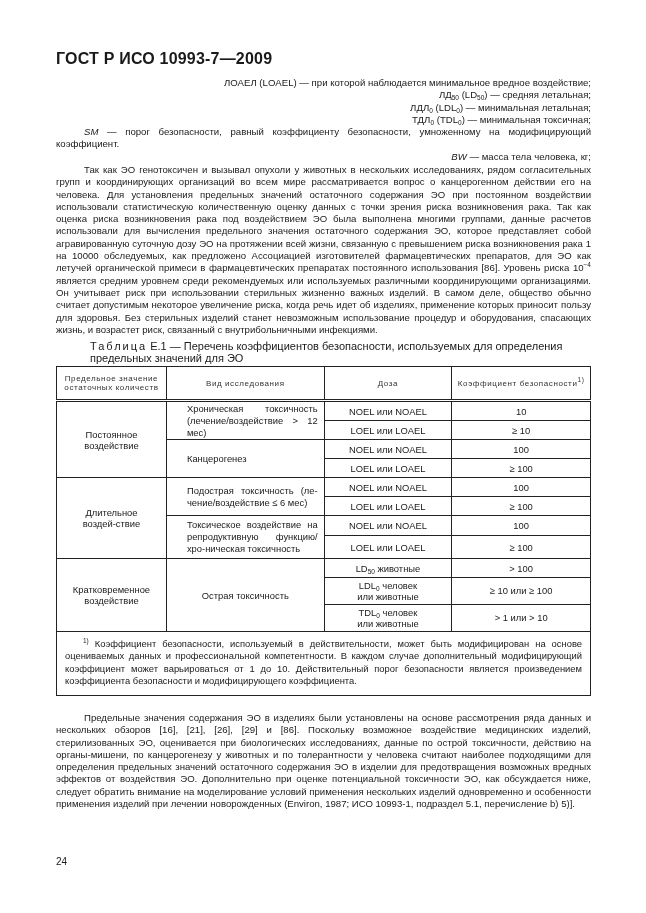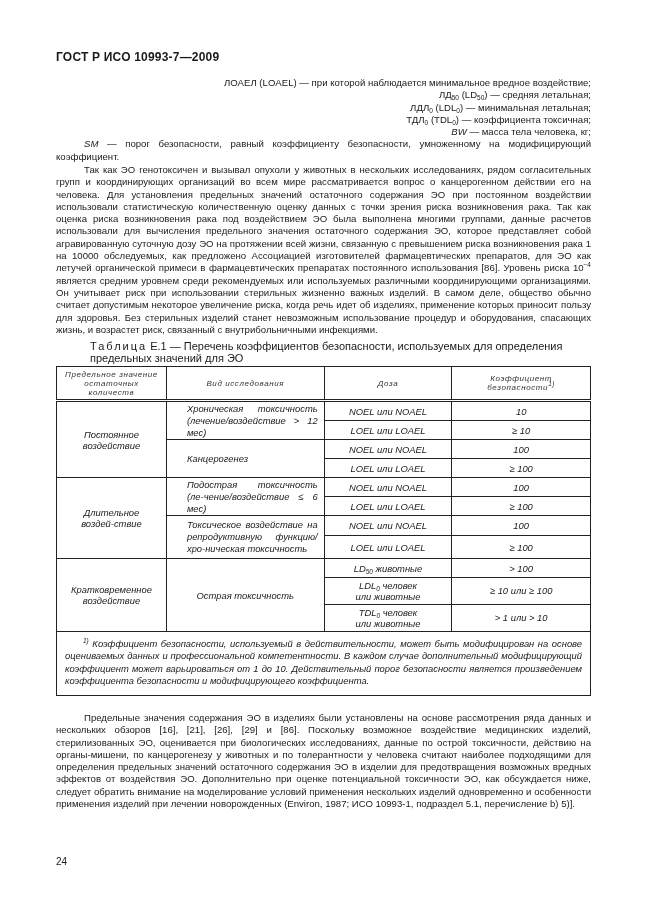--- a/index.html
+++ b/index.html
@@ -1,53 +1,53 @@
 <!DOCTYPE html>
 <html><head>
 <meta charset="utf-8">
 <style>
   html, body { margin: 0; padding: 0; background: #ffffff; }
   body { width: 646px; height: 913px; position: relative; overflow: hidden;
          font-family: "Liberation Sans", sans-serif; color: #1a1a1a; }
-  .page-header { position: absolute; left: 56px; top: 50px; font-size: 12px; font-weight: bold; letter-spacing: 0.2px; }
+  .page-header { position: absolute; left: 56px; top: 50px; font-size: 16px; font-weight: bold; letter-spacing: 0.2px; }
   .block { position: absolute; left: 56px; width: 535px; font-size: 9.6px; line-height: 12.3px; }
   .defs { top: 77px; }
   .defs .line { text-indent: 28px; text-align: right; }
   .defs .line.wrap { text-indent: 28px; text-align: justify; }
   p.para { margin: 0; text-indent: 28px; text-align: justify; }
   .para1 { top: 164px; }
   .caption { position: absolute; left: 56px; top: 340px; width: 535px; font-size: 11px; line-height: 12.3px; margin-left: 34px; }
   .caption .spaced { letter-spacing: 2px; }
   sub, sup { font-size: 6.5px; line-height: 0; }
   sub { vertical-align: -2px; }
   sup { vertical-align: 4px; }
   i { font-style: italic; }
   table.t { position: absolute; left: 56px; top: 366px; width: 535px; border-collapse: collapse; font-size: 9.4px; }
-  table.t td, table.t th { border: 1px solid #222; padding: 0 4px; text-align: center; vertical-align: middle; font-weight: normal; font-style: italic; }
+  table.t td, table.t th { border: 1px solid #222; padding: 0 4px; text-align: center; vertical-align: middle; font-weight: normal; }
   table.t th { font-size: 8px; letter-spacing: 0.6px; height: 32px; color: #333; }
   table.t thead tr { border-bottom: 3px double #222; }
   table.t td.just { text-align: justify; padding-left: 20px; padding-right: 6px; line-height: 12px; }
   table.t tr.r td { height: 18px; }
   table.t tr.tall td { height: 26px; line-height: 11.5px; }
   table.t td.foot { text-align: justify; padding: 6px 8px 8px 8px; line-height: 12.3px; font-size: 9.4px; text-indent: 18px; }
   .para2 { top: 712px; }
   .page-num { position: absolute; left: 56px; top: 856px; font-size: 10px; }
 </style>
 </head>
 <body>
 
 <div class="page-header">ГОСТ Р ИСО 10993-7—2009</div>
 
 <div class="block defs">
   <div class="line"><span>ЛОАЕЛ (LOAEL)</span><span> — при которой наблюдается минимальное вредное воздействие;</span></div>
   <div class="line"><span>ЛД</span><sub>50</sub><span> (LD</span><sub>50</sub><span>)</span><span> — средняя летальная;</span></div>
   <div class="line"><span>ЛДЛ</span><sub>0</sub><span> (LDL</span><sub>0</sub><span>)</span><span> — минимальная летальная;</span></div>
-  <div class="line"><span>ТДЛ</span><sub>0</sub><span> (TDL</span><sub>0</sub><span>)</span><span> — коэффициента токсичная;</span></div>
+  <div class="line"><span>ТДЛ</span><sub>0</sub><span> (TDL</span><sub>0</sub><span>)</span><span> — минимальная токсичная;</span></div>
+  <div class="line wrap"><i>SM</i><span> — порог безопасности, равный коэффициенту безопасности, умноженному на модифицирующий коэффициент.</span></div>
   <div class="line"><i>BW</i><span> — масса тела человека, кг;</span></div>
-  <div class="line wrap"><i>SM</i><span> — порог безопасности, равный коэффициенту безопасности, умноженному на модифицирующий коэффициент.</span></div>
 </div>
 
 <div class="block para1">
   <p class="para"><span>Так как ЭО генотоксичен и вызывал опухоли у животных в нескольких исследованиях, рядом согласительных групп и координирующих организаций во всем мире рассматривается вопрос о канцерогенном действии его на человека. Для установления предельных значений остаточного содержания ЭО при постоянном воздействии использовали статистическую количественную оценку данных с точки зрения риска возникновения рака. Так как оценка риска возникновения рака под воздействием ЭО была выполнена многими группами, данные расчетов использовали для вычисления предельного значения остаточного содержания ЭО, которое представляет собой агравированную суточную дозу ЭО на протяжении всей жизни, связанную с превышением риска возникновения рака 1 на 10000 обследуемых, как предложено Ассоциацией изготовителей фармацевтических препаратов, для ЭО как летучей органической примеси в фармацевтических препаратах постоянного использования [86]. Уровень риска 10</span><sup>−4</sup><span> является средним уровнем среди рекомендуемых или используемых различными координирующими организациями. Он учитывает риск при использовании стерильных жизненно важных изделий. В самом деле, общество обычно считает допустимым некоторое увеличение риска, когда речь идет об изделиях, применение которых приносит пользу для здоровья. Без стерильных изделий станет невозможным использование процедур и оборудования, спасающих жизнь, и возрастет риск, связанный с внутрибольничными инфекциями.</span></p>
 </div>
 
 <div class="caption"><span class="spaced">Таблица</span><span> Е.1 — Перечень коэффициентов безопасности, используемых для определения предельных значений для ЭО</span></div>
 
 <table class="t">
   <colgroup>

